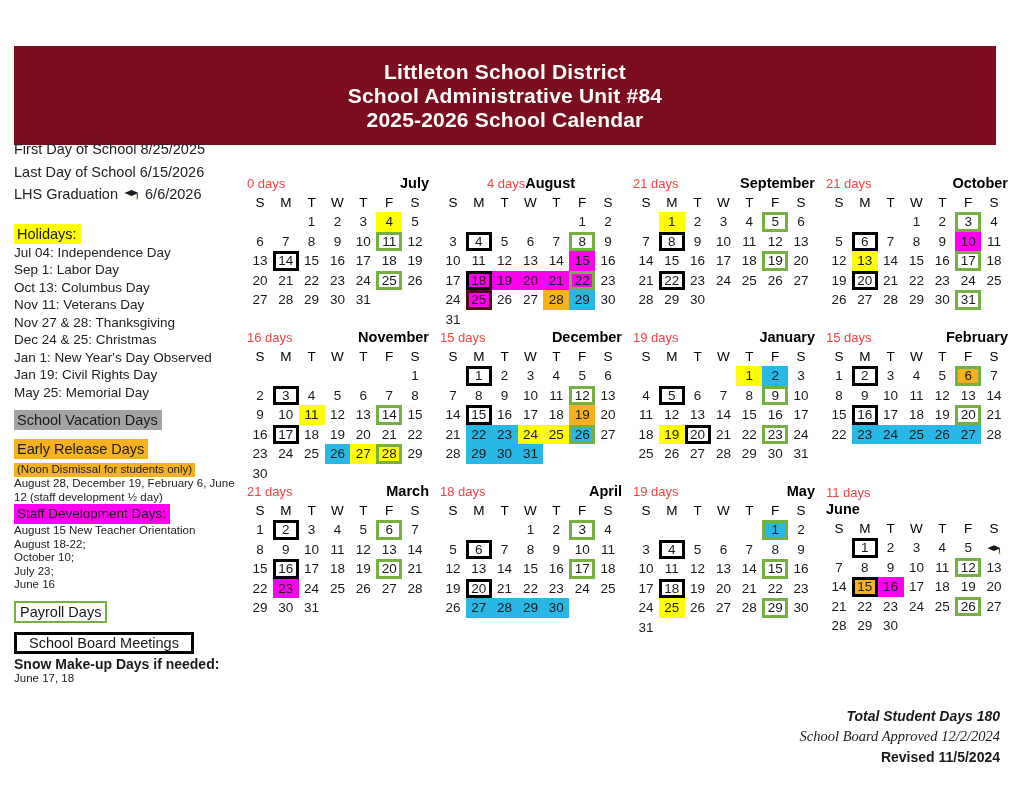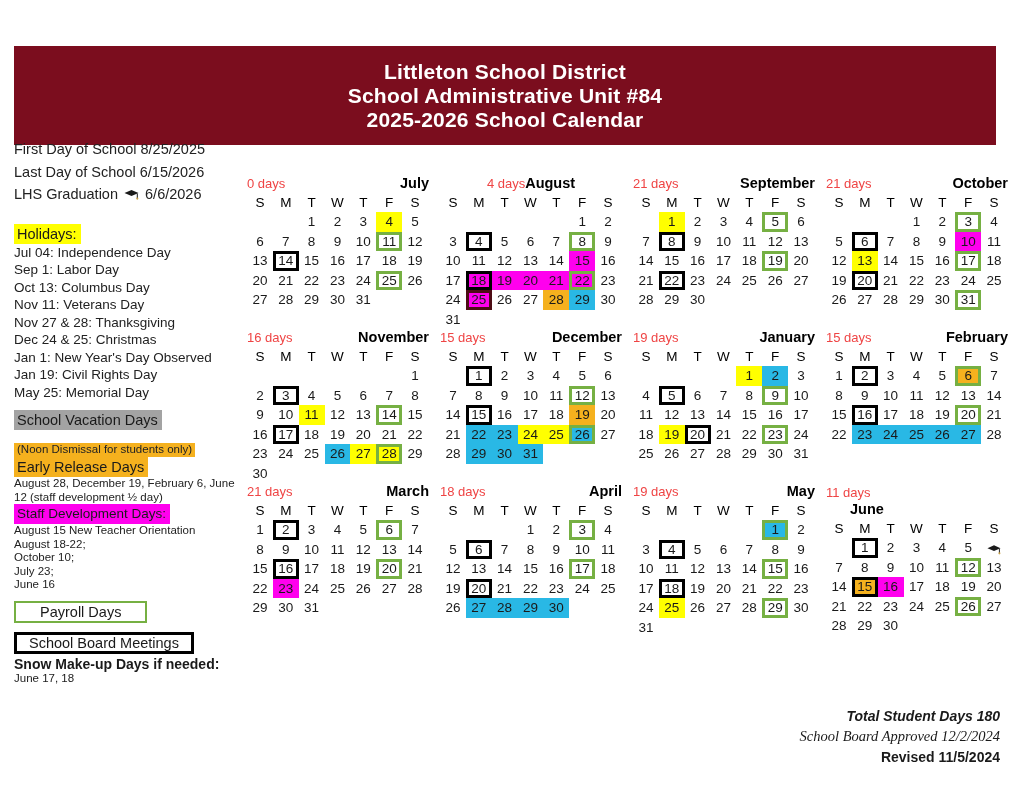--- a/index.html
+++ b/index.html
@@ -30,38 +30,38 @@
   .topdates{font-size:14.5px;line-height:22.5px;color:#222;}
   .topdates .row{white-space:nowrap;}
   .cap-inline{display:inline-block;width:15px;height:12px;position:relative;vertical-align:-2px;margin:0 2px;}
 
   .legend{margin-top:18px;}
   .lg-title{display:inline-block;font-size:14.5px;line-height:18px;padding:1px 4px 1px 3px;}
   .lg-yellow{background:#ffff00;}
   .lg-cyan{background:#a3a3a3;}
   .lg-orange{background:#f5b11e;}
   .lg-magenta{background:#ff00ee;}
-  .lg-payroll{border:2px solid #76b043;padding:1px 24px;font-size:14.5px;display:inline-block;}
+  .lg-payroll{border:2px solid #76b043;padding:1px 4px;font-size:14.5px;display:inline-block;}
   .lg-board{border:3px solid #000;padding:0px 12px;font-size:14.5px;display:inline-block;}
   .lg-sub{font-size:11.5px;line-height:13.5px;color:#222;}
   .lg-sub.orangebg{background:#f5b11e;display:inline-block;padding:0 3px;}
   .lg-body{font-size:11.5px;line-height:13.5px;color:#222;}
   .spacer8{height:9px;}
   .snow{font-size:14px;font-weight:bold;line-height:16.5px;margin-top:2px;}
   .snow-sub{font-size:11.5px;line-height:13.5px;}
 
   
   .cal-area{position:absolute;left:245px;top:175px;width:775px;}
   .cal-row{display:flex;}
   .cal{width:193px;}
   .cal-head{display:flex;justify-content:space-between;align-items:flex-end;
     padding:0 9px 2px 2px;}
   .cal-days{font-size:13px;color:#ef4444;}
   .cal-name{font-size:14.5px;font-weight:bold;color:#000;}
-  .cal-name.june-wrap{display:block;margin-left:24px;}
+  .cal-name.june-wrap{display:block;}
   table.cal-tbl{border-collapse:collapse;table-layout:fixed;width:181px;margin-left:2px;}
   table.cal-tbl th{
     font-size:13.5px;font-weight:normal;color:#000;height:19px;width:25.8px;
     text-align:center;padding:0;
   }
   table.cal-tbl td{
     font-size:13.5px;color:#1a1a1a;height:19.5px;width:25.8px;
     text-align:center;padding:0;vertical-align:middle;
     position:relative;
   }
@@ -125,22 +125,22 @@
         <div>Dec 24 &amp; 25: Christmas</div>
         <div>Jan 1: New Year's Day Observed</div>
         <div>Jan 19: Civil Rights Day</div>
         <div>May 25: Memorial Day</div>
       </div>
 
       <div class="spacer8"></div>
       <div><span class="lg-title lg-cyan">School Vacation Days</span></div>
 
       <div class="spacer8"></div>
+      <div><span class="lg-title lg-orange">Early Release Days</span></div>
       <div><span class="lg-sub orangebg">(Noon Dismissal for students only)</span></div>
-      <div><span class="lg-title lg-orange">Early Release Days</span></div>
       <div class="lg-body">August 28, December 19, February 6, June 12 (staff development ½ day)</div>
 
       <div><span class="lg-title lg-magenta" style="font-size:13.5px;">Staff Development Days:</span></div>
       <div class="lg-body">
         <div>August 15 New Teacher Orientation</div>
         <div>August 18-22;</div>
         <div>October 10;</div>
         <div>July 23;</div>
         <div>June 16</div>
       </div>

